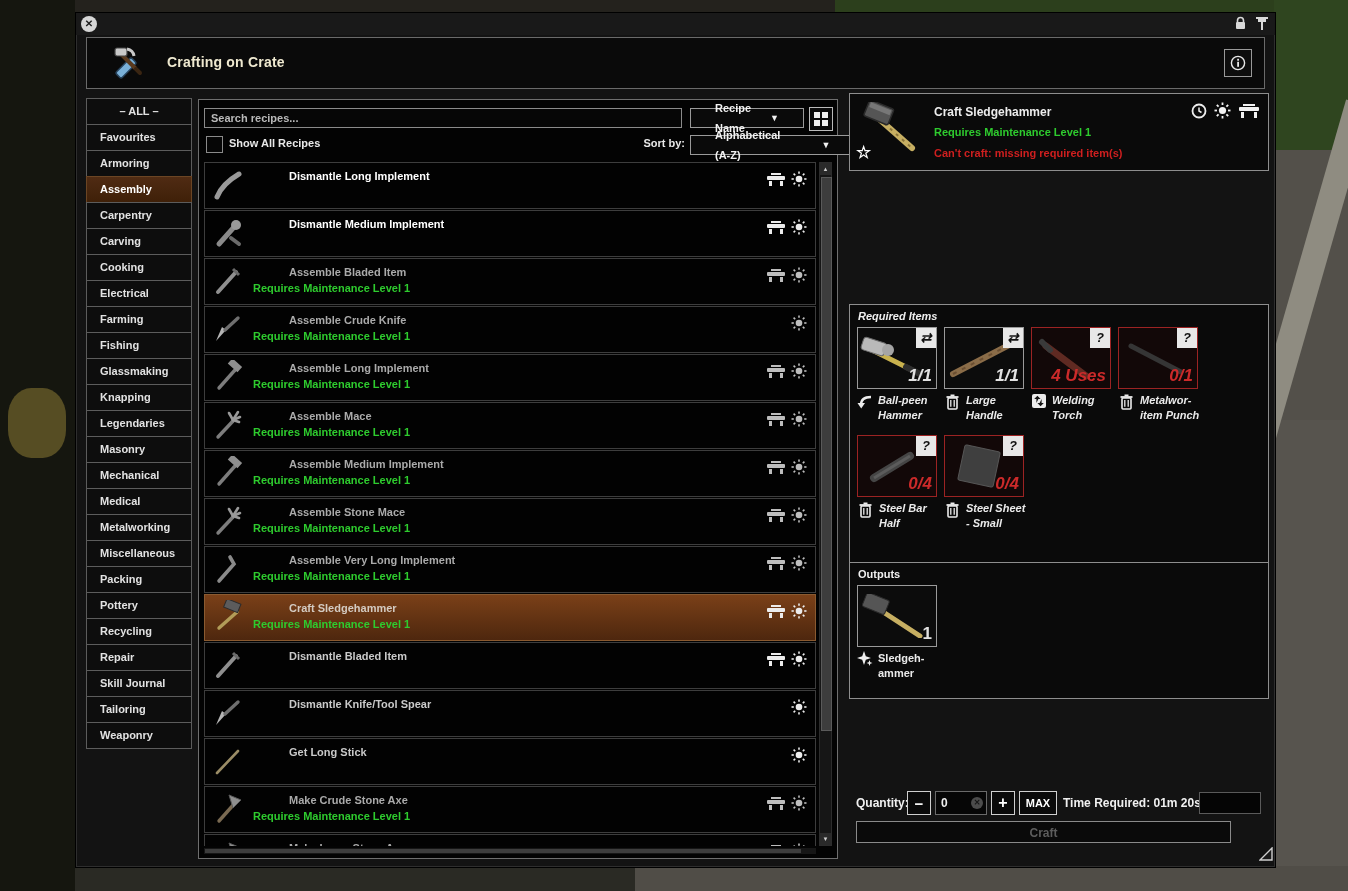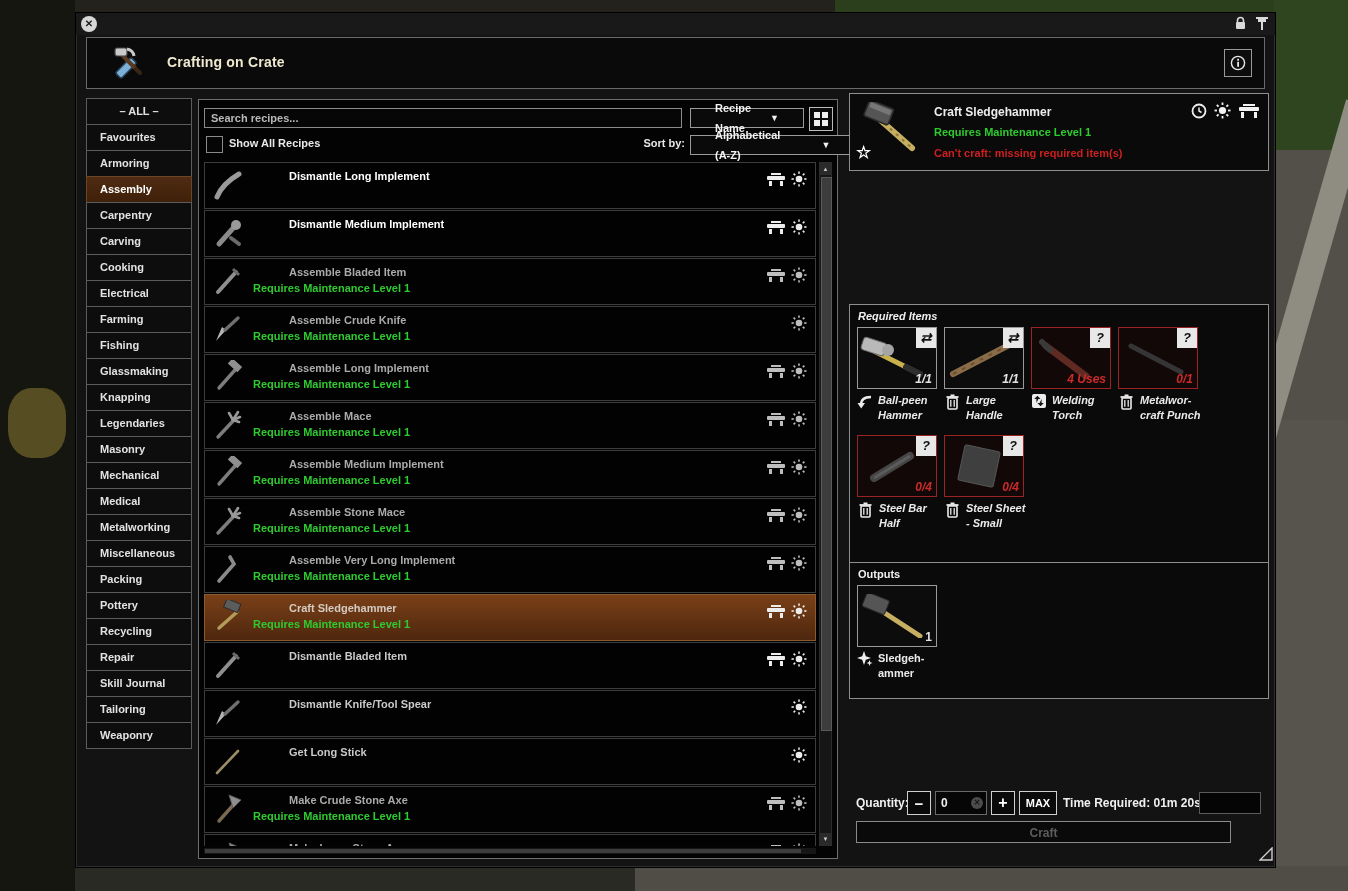--- a/index.html
+++ b/index.html
@@ -76,21 +76,21 @@
   .derr{position:absolute;left:84px;top:53px;color:#cf1f1f;font-size:11px;}
   .dhicons{position:absolute;right:8px;top:8px;display:flex;gap:7px;align-items:center;}
   .dreqbox{top:291px;height:268px;font-style:italic;}
   .doutbox{top:531px;height:137px;margin-top:18px;}
   .sec-title{position:absolute;left:8px;top:5px;color:#f0f0f0;font-size:11px;}
   .cell{position:absolute;width:86px;}
   .ibox{position:relative;width:80px;height:62px;border:1px solid #9a9a9a;background:#0c0c0c;box-sizing:border-box;}
   .ibox.missing{border-color:#9c2323;background:#120808;}
   .ibox .corner{position:absolute;right:0px;top:0px;width:20px;height:20px;background:#e8e8e8;color:#111;
                 font-size:13px;text-align:center;line-height:20px;}
-  .ibox .cnt{position:absolute;right:4px;bottom:2px;font-size:12px;color:#e2e2e2;}
+  .ibox .cnt{position:absolute;right:4px;bottom:2px;font-size:17px;color:#e2e2e2;}
   .ibox .cnt.missing{color:#cc2a2a;}
   .cell .clabel{margin-top:4px;display:flex;gap:5px;}
   .cell .clines{color:#eaeaea;font-size:11px;line-height:15px;}
   
   .qty-label{position:absolute;left:7px;top:783px;color:#f0f0f0;font-size:12px;}
   .sq-btn{position:absolute;top:778px;background:#0a0a0a;border:1px solid #cfcfcf;color:#fff;
           display:flex;align-items:center;justify-content:center;cursor:pointer;box-sizing:border-box;}
   .qty-input{position:absolute;left:86px;top:778px;width:52px;height:24px;background:#060606;border:1px solid #6a6a6a;box-sizing:border-box;}
   .qty-input .val{position:absolute;left:5px;top:4px;color:#eee;font-size:12px;}
   .qty-input .clr{position:absolute;right:3px;top:5px;width:12px;height:12px;border-radius:50%;background:#4c4c4c;
@@ -764,21 +764,21 @@
               <div class="clabel">
                 <span><svg width="17" height="17" viewBox="0 0 17 17">
                     <rect x="4" y="5" width="9" height="11" rx="1" fill="none" stroke="#ececec" stroke-width="1.6"></rect>
                     <line x1="2.5" y1="4" x2="14.5" y2="4" stroke="#ececec" stroke-width="1.8"></line>
                     <rect x="6.5" y="1.5" width="4" height="2" fill="#ececec"></rect>
                     <line x1="6.8" y1="7" x2="6.8" y2="13.8" stroke="#ececec" stroke-width="1.3"></line>
                     <line x1="10.2" y1="7" x2="10.2" y2="13.8" stroke="#ececec" stroke-width="1.3"></line>
                   </svg></span>
                 <div class="clines">
                   <div>Metalwor-</div>
-                  <div>craft Punch</div>
+                  <div>item Punch</div>
                 </div>
               </div>
             </div>
             <div class="cell" style="left: 7px; top: 130px;">
               <div class="ibox missing">
                 <div><svg width="76" height="44" viewBox="0 0 76 44" style="margin-top:8px">
                     <path d="M16 34 L52 12" stroke="#454545" stroke-width="8" stroke-linecap="round"></path>
                     <path d="M16 34 L52 12" stroke="#5c5c5c" stroke-width="3"></path>
                   </svg></div>
                 <div class="corner">?</div>

